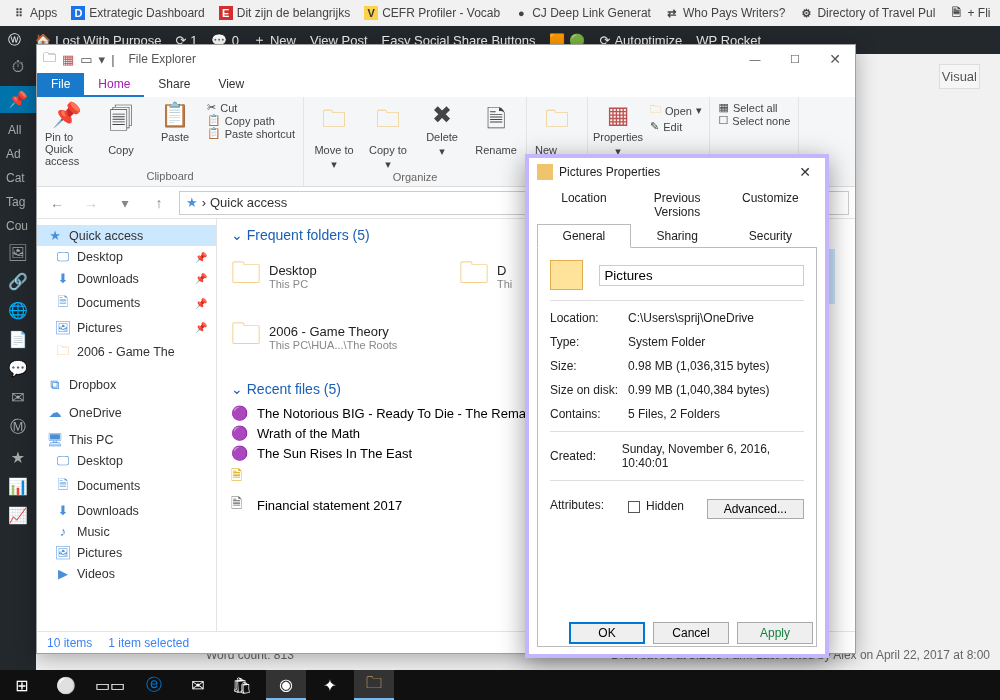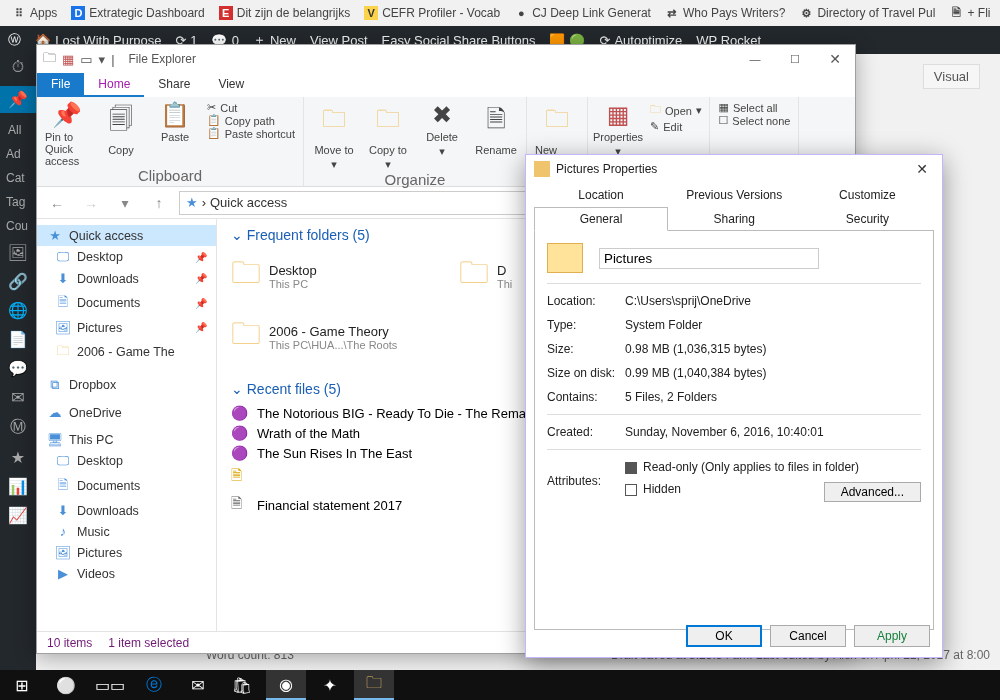--- a/index.html
+++ b/index.html
@@ -14,21 +14,21 @@
 .wp-strip { position: absolute; top: 26px; left: 0; right: 0; height: 28px; background: #23282d; color: #eee; display: flex; align-items: center; font-size: 13px; padding: 0 8px; gap: 14px; }
 .wp-strip .item { display: flex; align-items: center; gap: 4px; }
 
 
 .wp-side { position: absolute; top: 54px; left: 0; width: 36px; bottom: 30px; background: #23282d; display: flex; flex-direction: column; align-items: center; padding-top: 4px; gap: 10px; color: #aaa; }
 .wp-side .selected { background: #0073aa; width: 100%; text-align: center; padding: 4px 0; color: #fff; }
 .wp-side .row { width: 100%; text-align: center; }
 
 
 .editor { position: absolute; top: 54px; left: 36px; right: 0; bottom: 30px; background: #f1f1f1; }
-.editor .topright { position: absolute; top: 10px; right: 20px; font-size: 13px; color: #555; background: #f6f6f6; border: 1px solid #ddd; padding: 4px 10px; }
+.editor .topright { position: absolute; top: 10px; right: 20px; font-size: 13px; color: #555; background: #f6f6f6; border: 1px solid #ddd; padding: 4px 2px; }
 .editor .text-body { position: absolute; top: 440px; left: 600px; right: 20px; font-size: 15px; color: #333; line-height: 1.6; }
 .editor .footer-line { position: absolute; bottom: 8px; left: 170px; right: 10px; font-size: 12px; color: #666; display: flex; justify-content: space-between; }
 
 
 .explorer { position: absolute; top: 44px; left: 36px; width: 820px; height: 610px; background: #fff; border: 1px solid #a0a0a0; box-shadow: 0 4px 20px rgba(0,0,0,0.3); }
 .expl-titlebar { height: 28px; background: #fff; display: flex; align-items: center; font-size: 12px; }
 .expl-titlebar .qat { display: flex; align-items: center; gap: 6px; padding: 0 6px; }
 .expl-titlebar .qat span { font-size: 13px; color: #555; }
 .expl-titlebar .title { padding-left: 8px; color: #555; }
 .expl-titlebar .winbtns { margin-left: auto; display: flex; }
@@ -39,21 +39,21 @@
 .ribbon-tabs .tab { padding: 4px 14px; color: #333; }
 .ribbon-tabs .file { background: #1979ca; color: #fff; }
 .ribbon-tabs .active { border-bottom: 2px solid #1979ca; color: #a21caf; }
 
 .ribbon { height: 90px; background: #f5f6f7; border-bottom: 1px solid #ddd; display: flex; font-size: 11px; color: #444; }
 .ribbon .group { border-right: 1px solid #e4e4e4; padding: 4px 8px; display: flex; flex-direction: column; justify-content: space-between; }
 .ribbon .group .icons { display: flex; gap: 10px; align-items: flex-start; }
 .ribbon .bigicon { display: flex; flex-direction: column; align-items: center; width: 44px; gap: 2px; }
 .ribbon .bigicon .ic { font-size: 24px; }
 .ribbon .smallrow { display: flex; align-items: center; gap: 4px; }
-.ribbon .grouplabel { text-align: center; color: #666; font-size: 15px; }
+.ribbon .grouplabel { text-align: center; color: #666; font-size: 11px; }
 
 .addr { height: 32px; border-bottom: 1px solid #e4e4e4; display: flex; align-items: center; padding: 0 6px; gap: 6px; font-size: 13px; }
 .addr .navbtn { width: 28px; height: 24px; display: flex; align-items: center; justify-content: center; color: #888; font-size: 14px; }
 .addr .path { flex: 1; border: 1px solid #ccc; height: 24px; display: flex; align-items: center; padding: 0 6px; gap: 4px; color: #333; }
 
 .expl-body { position: absolute; top: 174px; left: 0; right: 0; bottom: 22px; display: flex; }
 .nav-pane { width: 180px; border-right: 1px solid #e4e4e4; overflow: hidden; font-size: 12.5px; padding-top: 6px; }
 .nav-pane .item { display: flex; align-items: center; gap: 6px; padding: 3px 8px 3px 18px; color: #333; }
 .nav-pane .item.l1 { font-weight: 400; padding-left: 10px; }
 .nav-pane .item.sel { background: #cce8ff; }
@@ -64,24 +64,24 @@
 .content-pane h3 { font-weight: 400; color: #1a5fb4; font-size: 14px; margin-bottom: 6px; display: flex; align-items: center; gap: 4px; }
 .content-pane .folders { display: flex; flex-wrap: wrap; gap: 8px 28px; margin-bottom: 18px; }
 .content-pane .folder { display: flex; align-items: center; gap: 8px; width: 200px; }
 .content-pane .folder .fic { font-size: 30px; color: #f0c36d; }
 .content-pane .folder .txt .name { color: #222; }
 .content-pane .folder .txt .sub { color: #888; font-size: 11px; }
 .content-pane .folder.sel { background: #cce8ff; padding: 2px; }
 .content-pane .files .file-row { display: flex; align-items: center; gap: 8px; padding: 2px 0; }
 .content-pane .files .fic { width: 18px; font-size: 14px; color: #666; }
 
-.statusbar { position: absolute; bottom: 0; left: 0; right: 0; height: 22px; border-top: 1px solid #e4e4e4; font-size: 12px; color: #701a75; padding: 2px 10px; display: flex; gap: 16px; align-items: center; }
-
-
-.props { position: absolute; top: 154px; left: 525px; width: 418px; height: 504px; background: #fff; border: 1px solid #c4b5fd; box-shadow: 0 6px 24px rgba(0,0,0,0.4); font-size: 12px; color: #222; }
+.statusbar { position: absolute; bottom: 0; left: 0; right: 0; height: 22px; border-top: 1px solid #e4e4e4; font-size: 12px; color: #3b82f6; padding: 2px 10px; display: flex; gap: 16px; align-items: center; }
+
+
+.props { position: absolute; top: 154px; left: 525px; width: 304px; height: 504px; background: #fff; border: 4px solid #c4b5fd; box-shadow: 0 6px 24px rgba(0,0,0,0.4); font-size: 12px; color: #222; }
 .props-title { height: 28px; display: flex; align-items: center; padding: 0 8px; }
 .props-title .pic { width: 16px; height: 16px; background: #f0c36d; margin-right: 6px; }
 .props-title .close { margin-left: auto; font-size: 14px; color: #333; padding: 0 6px; }
 .props-tabs { display: flex; flex-wrap: wrap; padding: 0 8px; font-size: 12px; justify-content: flex-end; }
 .props-tabs .ptab { padding: 4px 0; width: 33.3%; text-align: center; border: 1px solid transparent; }
 .props-tabs .ptab.active { border: 1px solid #bbb; border-bottom: 1px solid #fff; background: #fff; position: relative; z-index: 2; }
 .props-inner { border: 1px solid #bbb; margin: -1px 8px 8px; padding: 12px; height: 400px; position: relative; }
 .props-inner .row { display: flex; margin-bottom: 10px; align-items: center; }
 .props-inner .label { width: 78px; color: #222; }
 .props-inner .val { color: #222; }
@@ -478,21 +478,20 @@
       </div>
     <hr>
     <div class="row">
         <div class="label">Created:</div>
         <div class="val">Sunday, November 6, 2016, 10:40:01</div>
       </div>
     <hr>
     <div class="row" style="align-items:center">
       <div class="label">Attributes:</div>
       <div style="flex:1">
-        <div><span class="chk filled"></span><span>Read-only (Only applies to files in folder)</span></div>
         <div style="margin-top:8px">
           <span><span class="chk"></span><span>Hidden</span></span>
           <button class="advbtn">Advanced...</button>
         </div>
       </div>
     </div>
   </div>
   <div class="props-buttons">
     <button class="primary">OK</button>
     <button>Cancel</button>

